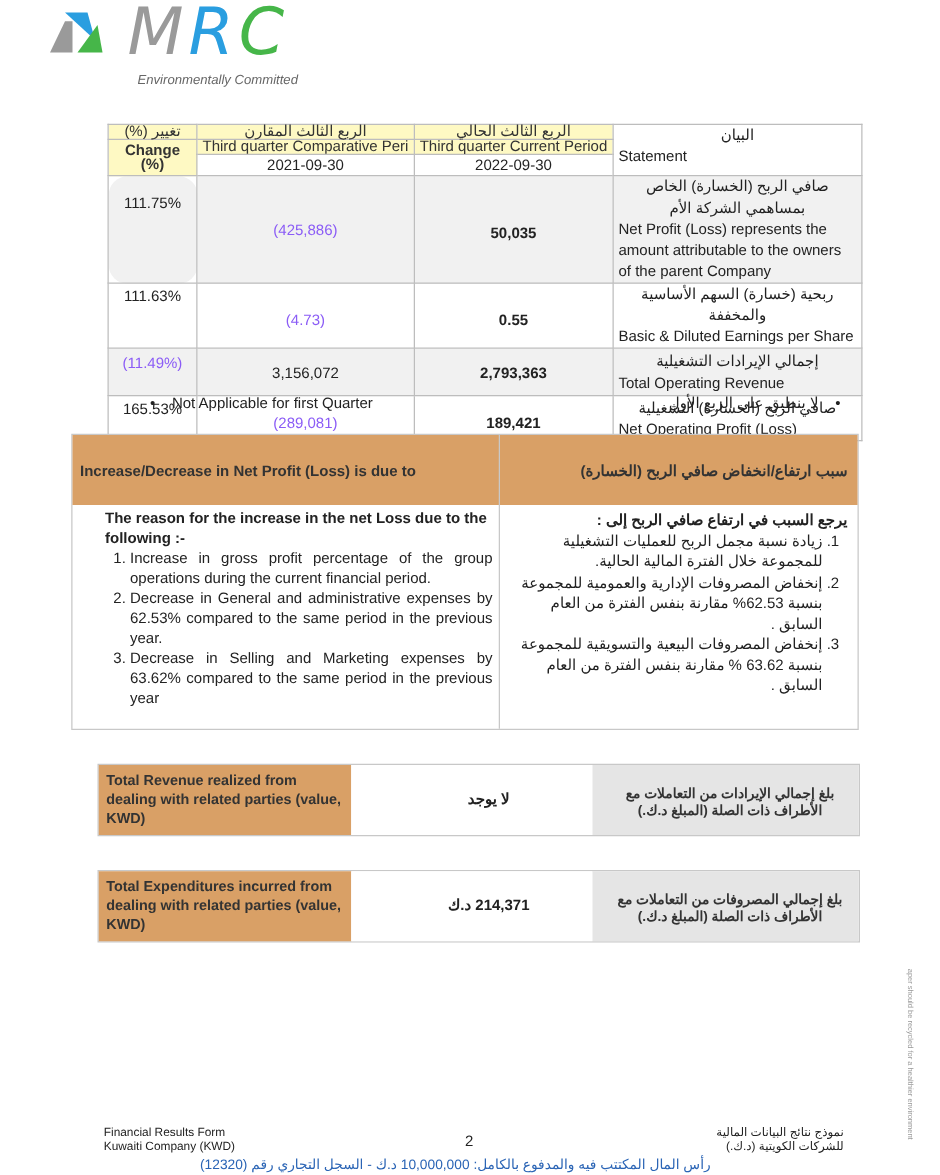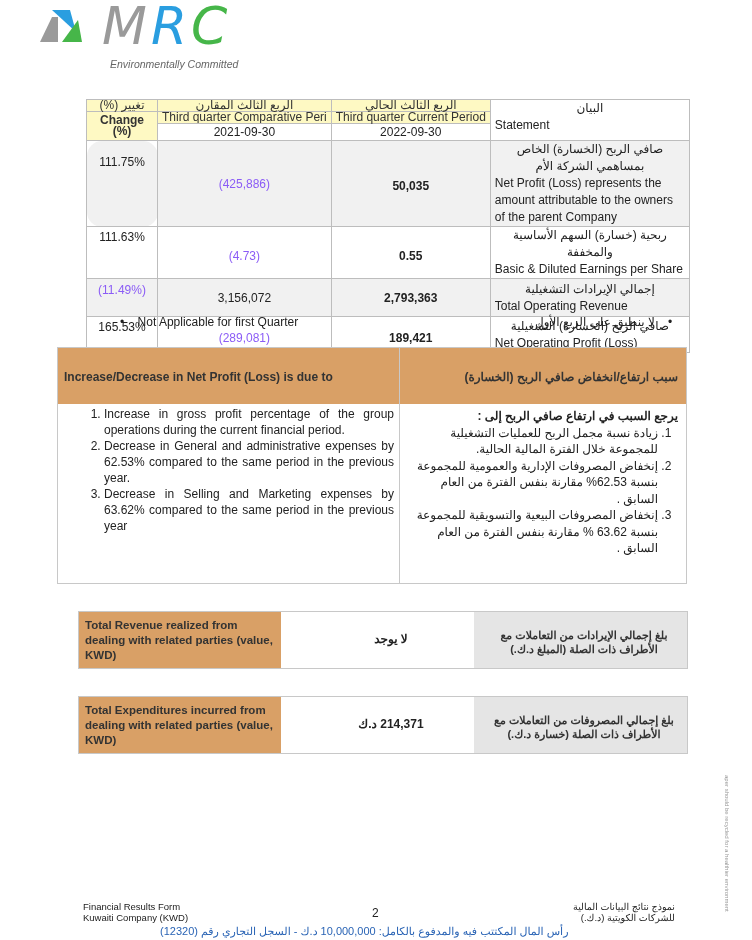--- a/index.html
+++ b/index.html
@@ -146,20 +146,21 @@
   <span>•&nbsp;&nbsp;&nbsp;&nbsp;</span><span>لا ينطبق على الربع الأول</span>
 </div>
 
 <div class="reason-box">
   <div class="reason-hdr">
     <div class="reason-hdr-en">Increase/Decrease in Net Profit (Loss) is due to</div>
     <div class="reason-hdr-ar">سبب ارتفاع/انخفاض صافي الربح (الخسارة)</div>
   </div>
   <div class="reason-divider"></div>
   <div class="reason-en">
+    <div class="title">The reason for the increase in the net Loss due to the following :-</div>
     <ol>
       <li>Increase in gross profit percentage of the group operations during the current financial period.</li>
       <li>Decrease in General and administrative expenses by 62.53% compared to the same period in the previous year.</li>
       <li>Decrease in Selling and Marketing expenses by 63.62% compared to the same period in the previous year</li>
     </ol>
   </div>
   <div class="reason-ar">
     <div class="title">يرجع السبب في ارتفاع صافي الربح إلى :</div>
     <ol>
       <li>زيادة نسبة مجمل الربح للعمليات التشغيلية للمجموعة خلال الفترة المالية الحالية.</li>
@@ -182,21 +183,21 @@
 </div>
 
 <div class="rp" style="top:696px;">
   <div class="left">
     <div class="en">Total Expenditures incurred from dealing with related parties (value, KWD)</div>
   </div>
   <div class="mid">
     <div class="midval" style="direction:rtl;">214,371 د.ك</div>
   </div>
   <div class="right">
-    <div class="ar" style="direction:rtl;">بلغ إجمالي المصروفات من التعاملات مع الأطراف ذات الصلة (خسارة د.ك.)</div>
+    <div class="ar" style="direction:rtl;">بلغ إجمالي المصروفات من التعاملات مع الأطراف ذات الصلة (المبلغ د.ك.)</div>
   </div>
 </div>
 
 <div class="foot-en">
   <div>Financial Results Form</div>
   <div>Kuwaiti Company (KWD)</div>
 </div>
 <div class="foot-page">2</div>
 <div class="foot-ar">
   <div>نموذج نتائج البيانات المالية</div>

